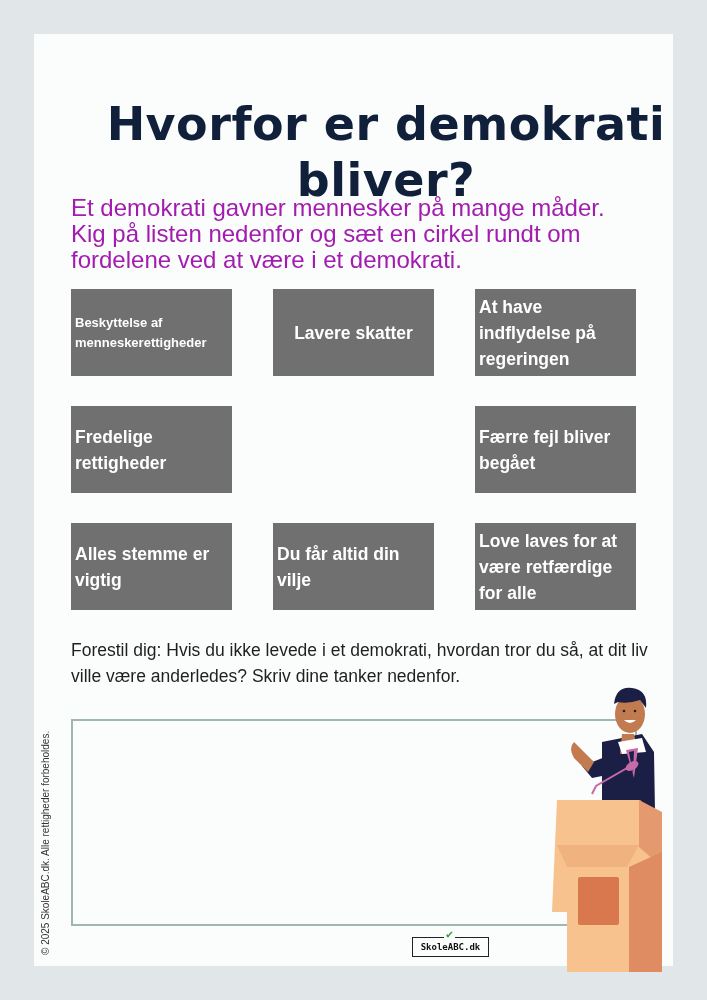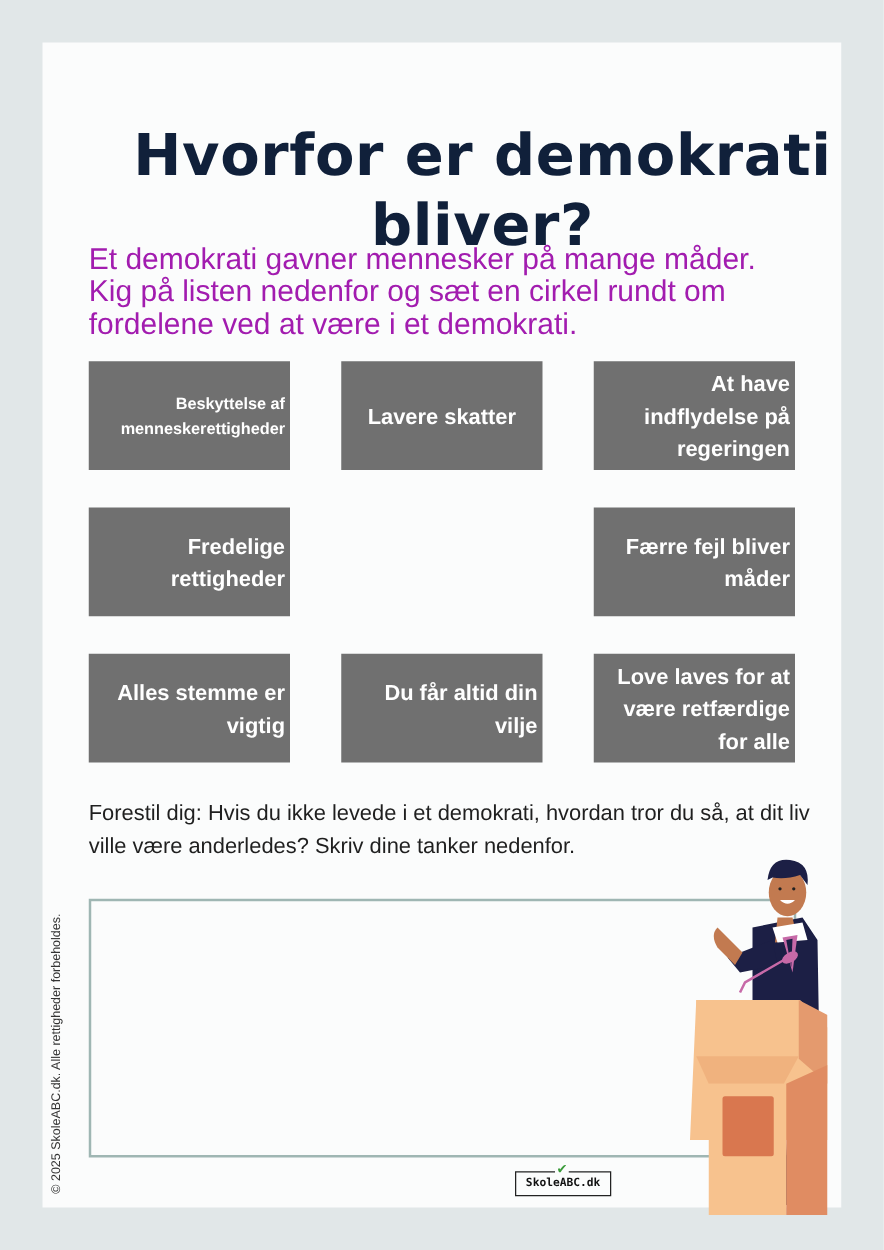--- a/index.html
+++ b/index.html
@@ -26,21 +26,21 @@
     font-size: 24px; line-height: 26px; color: #a21caf;
   }
   .grid {
     position: absolute; left: 37px; top: 255px;
     width: 565px; height: 321px;
   }
   .card {
     position: absolute; width: 161px; height: 87px;
     background: #707070; color: #ffffff;
     display: flex; align-items: center; justify-content: center;
-    text-align: right; font-weight: bold;
+    text-align: left; font-weight: bold;
     font-size: 17.5px; line-height: 26px;
     padding: 0 4px; box-sizing: border-box;
   }
   .card.small { font-size: 13px; line-height: 20px; }
   .prompt {
     position: absolute; left: 37px; top: 603px; width: 580px;
     font-size: 17.5px; line-height: 26px; color: #1f1f1f;
   }
   .prompt b { font-weight: normal; }
   .answer-box {
@@ -85,21 +85,21 @@
     <div class="card" style="left:202px;top:0">
         <span>Lavere skatter</span>
       </div>
     <div class="card" style="left:404px;top:0">
         <span>At have indflydelse på regeringen</span>
       </div>
     <div class="card" style="left:0;top:117px">
         <span>Fredelige rettigheder</span>
       </div>
     <div class="card" style="left:404px;top:117px">
-        <span>Færre fejl bliver måder</span>
+        <span>Færre fejl bliver begået</span>
       </div>
     <div class="card" style="left:0;top:234px">
         <span>Alles stemme er vigtig</span>
       </div>
     <div class="card" style="left:202px;top:234px">
         <span>Du får altid din vilje</span>
       </div>
     <div class="card" style="left:404px;top:234px">
         <span>Love laves for at være retfærdige for alle</span>
       </div>

